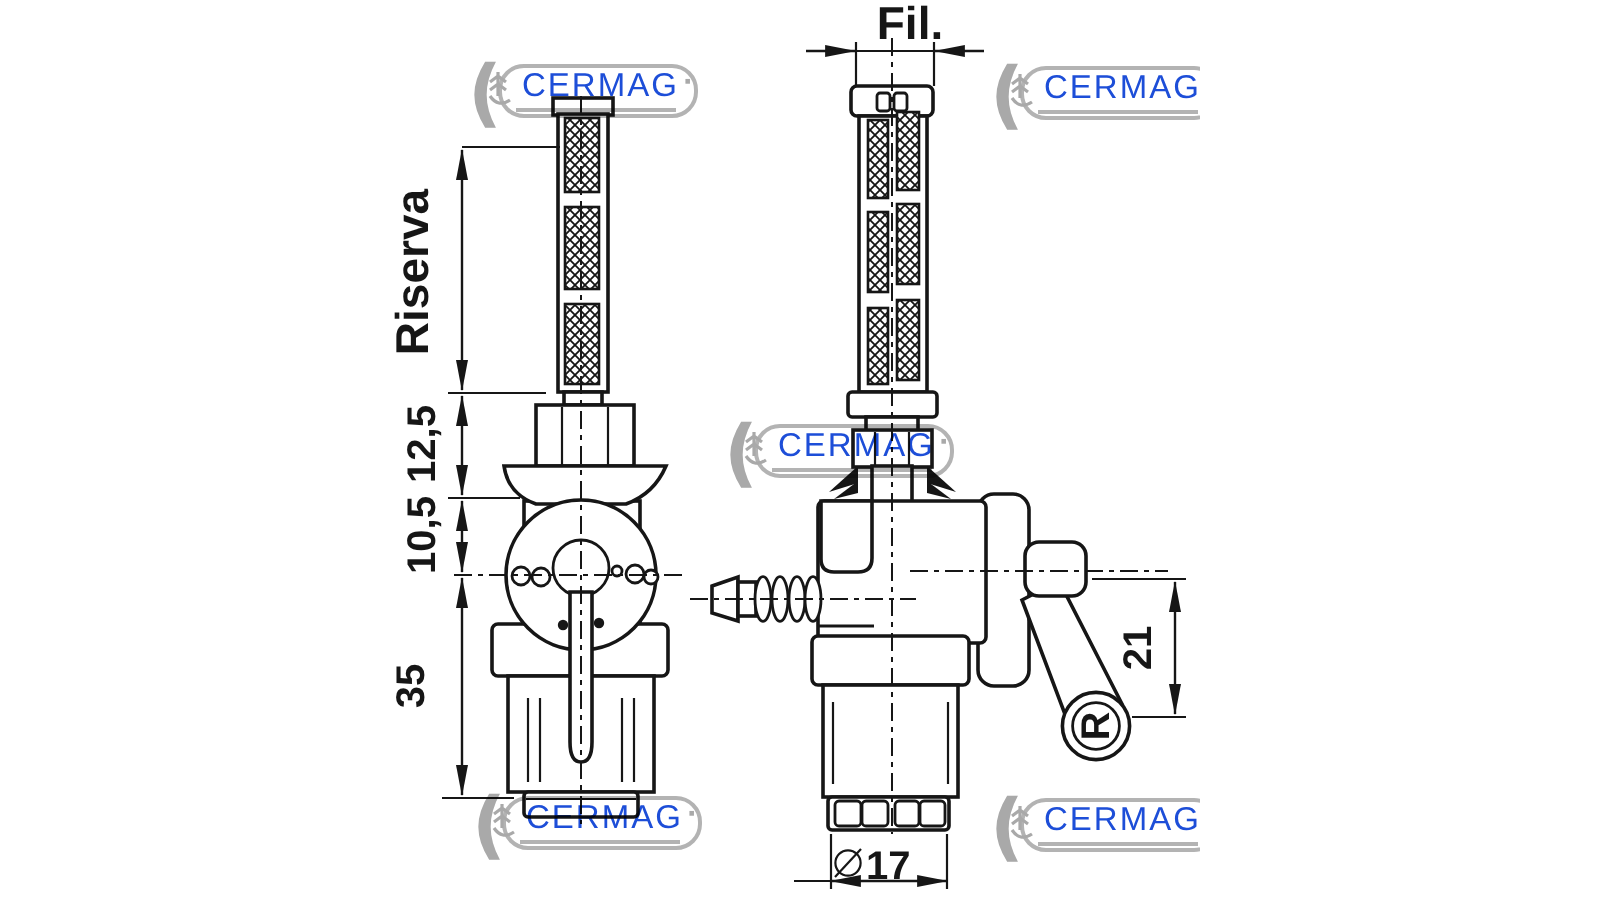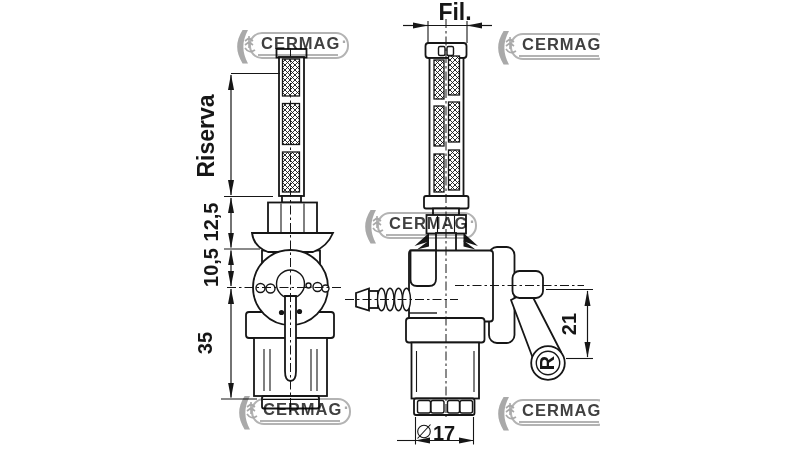--- a/index.html
+++ b/index.html
@@ -20,22 +20,22 @@
   .dtx{font-family:"Liberation Sans",sans-serif;font-size:20px;font-weight:600;fill:#161616;}
   .dtx.big{font-size:23px;}
   .xhb{fill:url(#xh);stroke:#161616;stroke-width:1.3;}
 
   
   .wm{position:absolute;width:113px;height:27px;z-index:2;mix-blend-mode:multiply;}
   .wm .paren{position:absolute;left:-2px;top:-7px;font-family:"DejaVu Sans",sans-serif;
              font-size:37px;font-weight:bold;color:#a9a9a9;}
   .wm .pill{position:absolute;left:13px;top:0;right:0;bottom:0;
             border:2.5px solid #b3b3b3;border-radius:13px;box-sizing:border-box;}
-  .wm .txt{position:absolute;left:25px;top:2px;font-size:16.5px;font-weight:bold;
-           letter-spacing:1px;color:#404040;white-space:nowrap;}
+  .wm .txt{position:absolute;left:25px;top:2px;font-size:16.5px;font-weight:normal;
+           letter-spacing:1px;color:#1d4ed8;white-space:nowrap;}
   .wm .dot{position:absolute;right:2px;top:1px;font-size:16px;font-weight:bold;color:#a9a9a9;}
   .wm .bar{position:absolute;left:22px;right:11px;bottom:3px;height:2.5px;background:#b3b3b3;}
   .wm svg{position:absolute;left:6px;top:2px;}
 </style>
 </head>
 <body>
 
 <div id="canvas">
  <div id="content">
 

